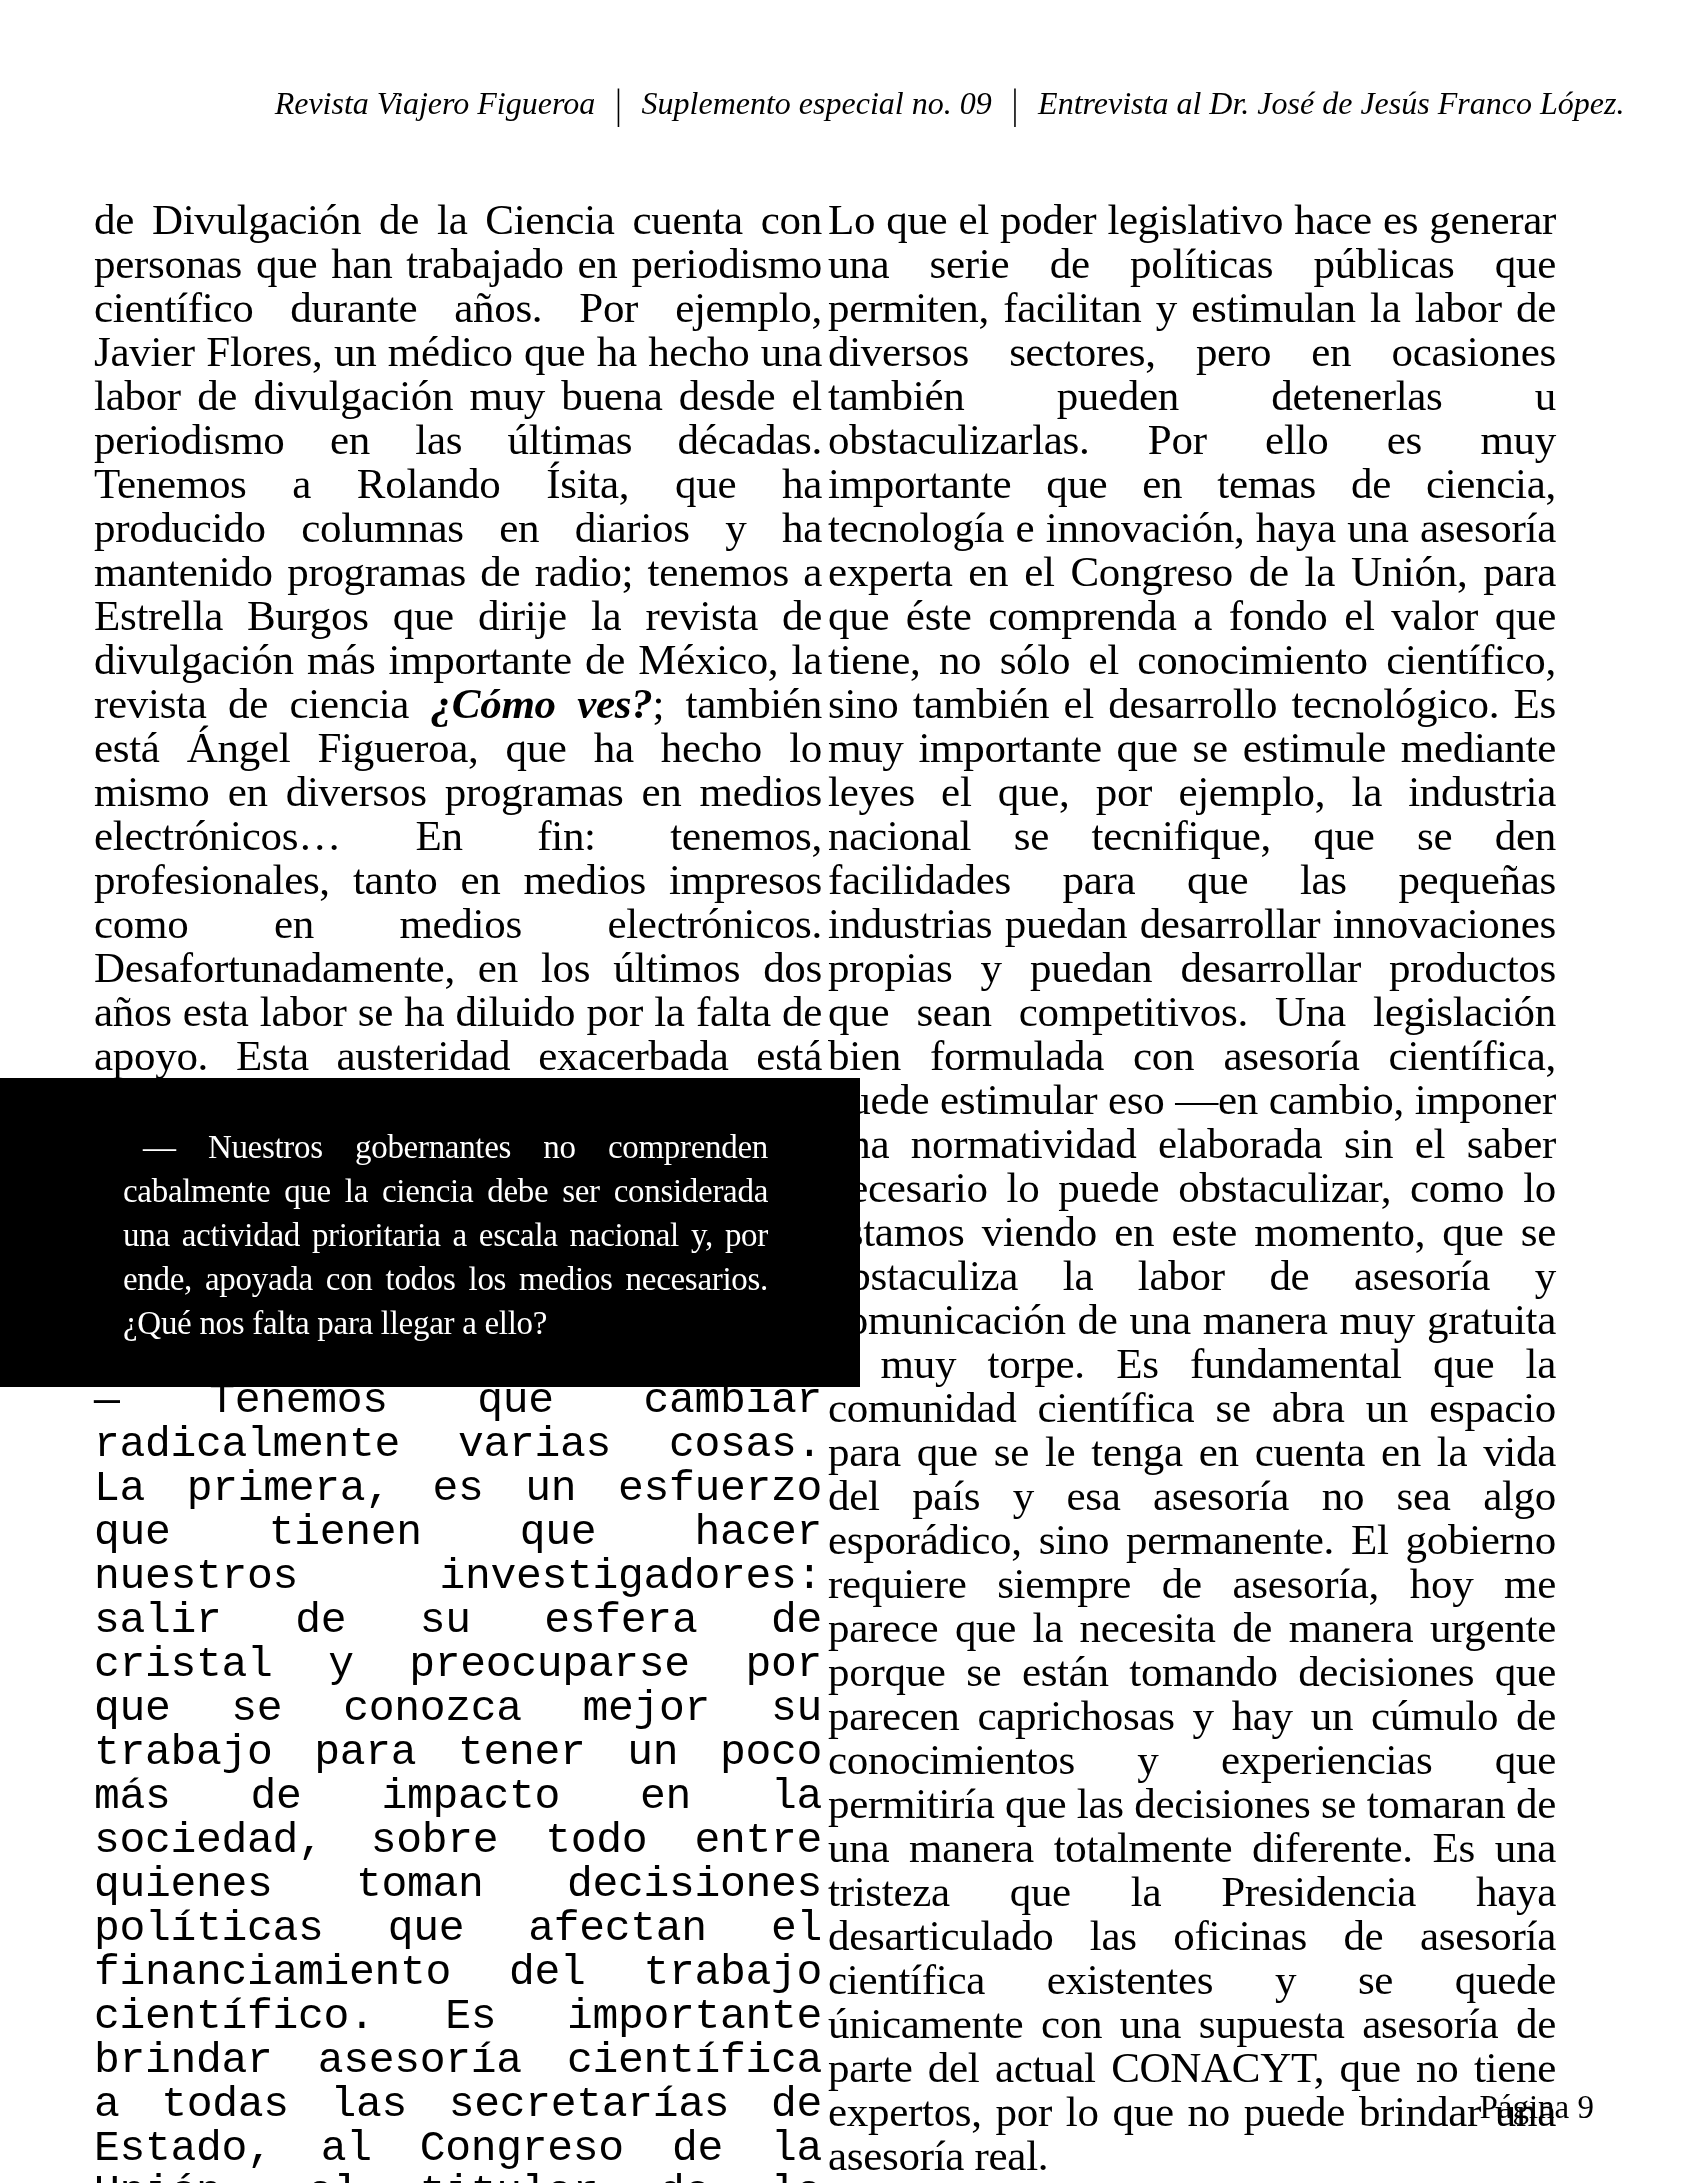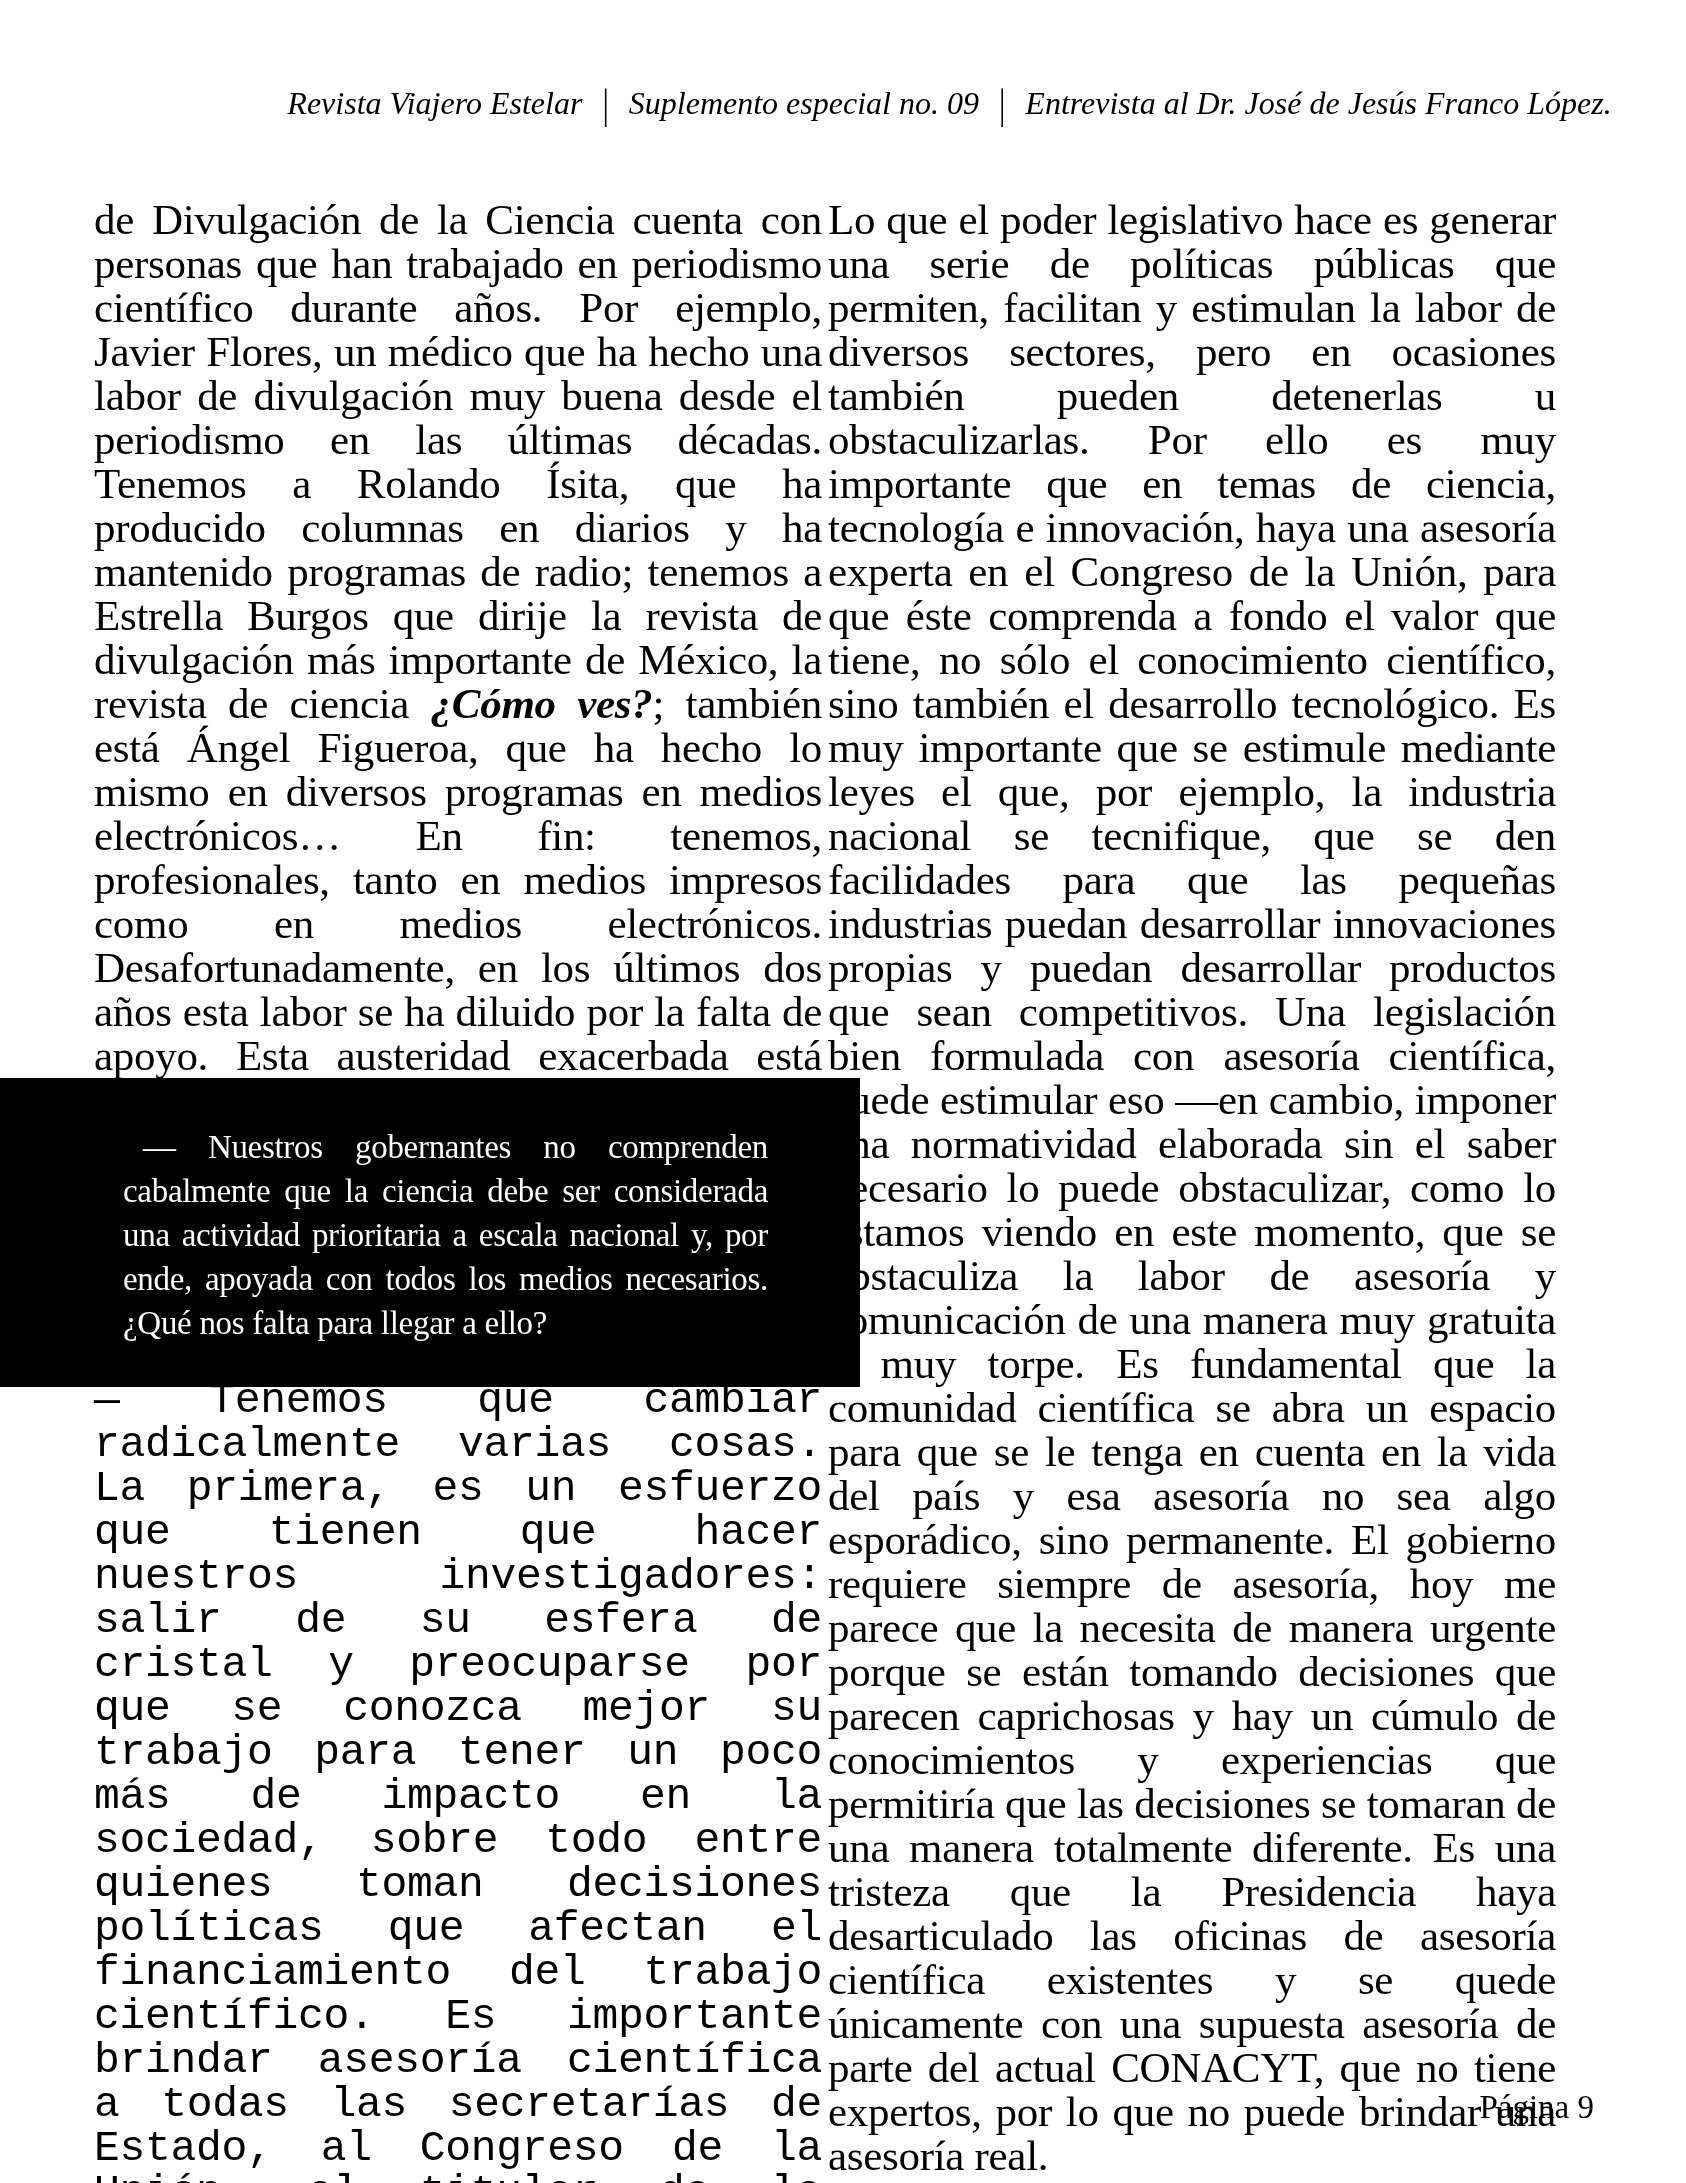--- a/index.html
+++ b/index.html
@@ -65,21 +65,21 @@
     top: 2087px; right: 93px;
     font-size: 33px;
     line-height: 40px;
     text-align: right;
   }
 </style>
 </head>
 <body>
 
 <header class="page-header">
-  <span>Revista Viajero Estelar</span><span class="sep">|</span><span>Suplemento especial no. 09</span><span class="sep">|</span><span>Entrevista al Dr. José de Jesús Franco López.</span>
+  <span>Revista Viajero Figueroa</span><span class="sep">|</span><span>Suplemento especial no. 09</span><span class="sep">|</span><span>Entrevista al Dr. José de Jesús Franco López.</span>
 </header>
 
 <main>
 
   <div class="textblock col-left-p1">
     <p><span>de Divulgación de la Ciencia cuenta con personas que han trabajado en periodismo científico durante años. Por ejemplo, Javier Flores, un médico que ha hecho una labor de divulgación muy buena desde el periodismo en las últimas décadas. Tenemos a Rolando Ísita, que ha producido columnas en diarios y ha mantenido programas de radio; tenemos a Estrella Burgos que dirije la revista de divulgación más importante de México, la revista de ciencia </span><span class="bold-italic">¿Cómo ves?</span><span>; también está Ángel Figueroa, que ha hecho lo mismo en diversos programas en medios electrónicos… En fin: tenemos, profesionales, tanto en medios impresos como en medios electrónicos. Desafortunadamente, en los últimos dos años esta labor se ha diluido por la falta de apoyo. Esta austeridad exacerbada está asfixiando y matando una labor que debía estimularse.</span></p>
   </div>
 
   <div class="question-box">
     <p>— Nuestros gobernantes no comprenden cabalmente que la ciencia debe ser considerada una actividad prioritaria a escala nacional y, por ende, apoyada con todos los medios necesarios. ¿Qué nos falta para llegar a ello?</p>

